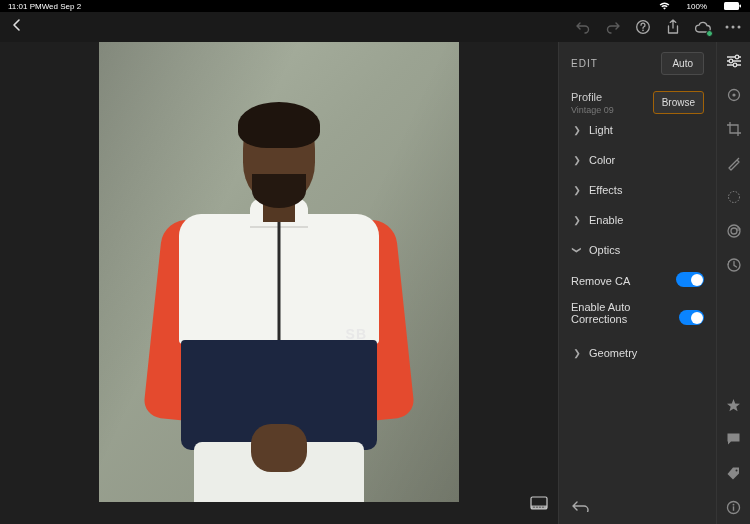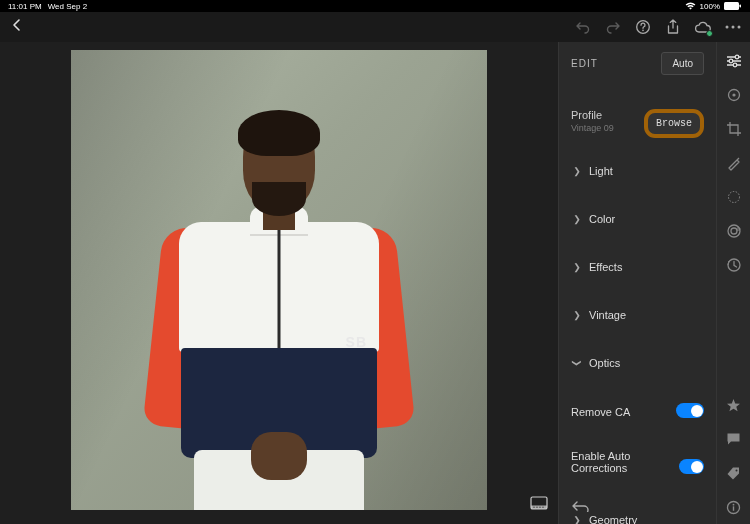--- a/index.html
+++ b/index.html
@@ -1,63 +1,63 @@
 <!DOCTYPE html>
 <html><head>
 <meta charset="utf-8">
 <style>
 * { box-sizing: border-box; margin: 0; padding: 0; font-family: -apple-system, BlinkMacSystemFont, "Segoe UI", sans-serif; }
 html, body { width: 750px; height: 524px; background: #000; color: #ccc; overflow: hidden; }
 
 
 .status-bar { height: 12px; display: flex; align-items: center; justify-content: space-between; padding: 0 8px; font-size: 8px; color: #fff; background: #000; }
-.status-left { display: flex; gap: 6px; }
-.status-right { display: flex; gap: 4px; align-items: center; }
+.status-left { display: flex; }
+.status-right { display: flex; gap: 17px; align-items: center; }
 .wifi-icon svg, .battery-icon svg { display: block; }
 
 
 .top-bar { height: 30px; display: flex; align-items: center; justify-content: space-between; padding: 0 8px 0 6px; background: #1a1a1a; }
 .back-btn { padding: 4px; cursor: pointer; }
 .top-right { display: flex; align-items: center; gap: 12px; }
 .top-icon { width: 18px; height: 18px; display: flex; align-items: center; justify-content: center; cursor: pointer; color: #aaa; }
 .top-icon.dim { opacity: 0.45; }
 .cloud-check { position: relative; }
 .cloud-check .dot { position: absolute; bottom: -1px; right: -1px; width: 7px; height: 7px; border-radius: 50%; background: #3cb371; border: 1px solid #1a1a1a; }
 
 
 .main { display: flex; height: 482px; background: #1f1f1f; }
 .canvas { flex: 1; position: relative; display: flex; align-items: flex-start; justify-content: center; background: #1f1f1f; }
-.photo { margin-top: 8px; width: 416px; height: 460px; position: relative; overflow: hidden; }
+.photo { width: 360px; height: 460px; position: relative; overflow: hidden; }
 .photo-bg { position: absolute; inset: 0; background: linear-gradient(135deg, #aeb6a5 0%, #9ba392 40%, #8a9080 100%); }
 .photo-shadow { position: absolute; inset: 0; background: linear-gradient(115deg, rgba(0,0,0,0.25) 0%, rgba(0,0,0,0) 35%, rgba(0,0,0,0) 60%, rgba(0,0,0,0.18) 100%); }
 .person { position: absolute; left: 50%; transform: translateX(-50%); bottom: 0; width: 260px; height: 400px; }
 .head { position: absolute; top: 10px; left: 50%; transform: translateX(-50%); width: 72px; height: 92px; background: #5a3d28; border-radius: 40% 40% 45% 45%; }
 .hair { position: absolute; top: -10px; left: 50%; transform: translateX(-50%); width: 82px; height: 46px; background: #1e140d; border-radius: 50% 50% 35% 35%; }
 .beard { position: absolute; bottom: -4px; left: 50%; transform: translateX(-50%); width: 54px; height: 34px; background: #241810; border-radius: 0 0 50% 50%; }
 .neck { position: absolute; top: 96px; left: 50%; transform: translateX(-50%); width: 32px; height: 24px; background: #543823; }
 .jacket-top { position: absolute; top: 112px; left: 50%; transform: translateX(-50%); width: 200px; height: 130px; background: #f3f4f0; border-radius: 22px 22px 4px 4px; }
 .collar { position: absolute; top: -16px; left: 50%; transform: translateX(-50%); width: 58px; height: 30px; background: #f3f4f0; border-radius: 12px 12px 0 0; border-bottom: 2px solid #d8d8d4; }
 .zipper { position: absolute; top: 0; bottom: -110px; left: 50%; width: 3px; background: #2b2b2b; transform: translateX(-50%); }
 .sleeve-l { position: absolute; top: 118px; left: 4px; width: 60px; height: 200px; background: #e44a2e; border-radius: 26px 10px 14px 18px; transform: rotate(6deg); }
 .sleeve-r { position: absolute; top: 118px; right: 4px; width: 60px; height: 200px; background: #e44a2e; border-radius: 10px 26px 18px 14px; transform: rotate(-6deg); }
 .jacket-bottom { position: absolute; top: 238px; left: 50%; transform: translateX(-50%); width: 196px; height: 110px; background: #1c2640; border-radius: 4px 4px 10px 10px; }
 .brand { position: absolute; top: -14px; right: 10px; color: #e8e8e8; font-weight: 700; font-size: 14px; letter-spacing: 1px; }
 .hands { position: absolute; bottom: 30px; left: 50%; transform: translateX(-50%); width: 56px; height: 48px; background: #5a3d28; border-radius: 20px; }
 .pants { position: absolute; bottom: 0; left: 50%; transform: translateX(-50%); width: 170px; height: 60px; background: #eceee9; border-radius: 8px 8px 0 0; }
 .canvas-bottom-icon { position: absolute; bottom: 10px; right: 10px; cursor: pointer; }
 
 
-.edit-panel { width: 158px; background: #2a2a2a; border-left: 1px solid #353535; display: flex; flex-direction: column; padding: 10px 12px 10px 12px; font-size: 11px; position: relative; gap: 18px; }
+.edit-panel { width: 158px; background: #2a2a2a; border-left: 1px solid #353535; display: flex; flex-direction: column; padding: 10px 12px 10px 12px; font-size: 11px; position: relative; }
 .panel-header { display: flex; justify-content: space-between; align-items: center; margin-bottom: 16px; }
 .panel-title { font-size: 10px; letter-spacing: 1px; color: #bbb; }
 .auto-btn { border: 1px solid #4a4a4a; background: #333; color: #ddd; padding: 5px 10px; border-radius: 3px; font-size: 10px; cursor: pointer; margin-left: 27px; }
 .profile-row { display: flex; justify-content: space-between; align-items: flex-start; }
 .profile-label { color: #ccc; font-size: 11px; }
 .profile-value { color: #777; font-size: 9px; margin-top: 2px; }
-.browse-btn { border: 4px solid #a16207; background: #333; color: #ddd; padding: 5px 8px; border-radius: 11px; font-size: 10px; cursor: pointer; font-family: Liberation Mono, monospace; }
+.browse-btn { border: 1px solid #a16207; background: #333; color: #ddd; padding: 5px 8px; border-radius: 3px; font-size: 10px; cursor: pointer; }
 .section { display: flex; align-items: center; padding: 9px 0; cursor: pointer; color: #ddd; }
 .section .chev { width: 12px; display: inline-flex; justify-content: center; margin-right: 6px; color: #aaa; font-size: 9px; }
 .toggle-row { display: flex; justify-content: space-between; align-items: flex-end; padding: 7px 0; color: #ddd; font-size: 11px; }
 .toggle { width: 28px; height: 15px; border-radius: 8px; background: #0a84ff; position: relative; cursor: pointer; }
 .toggle .knob { position: absolute; top: 1.5px; right: 1.5px; width: 12px; height: 12px; border-radius: 50%; background: #fff; }
 .undo-bottom { position: absolute; bottom: 10px; left: 12px; cursor: pointer; color: #aaa; }
 
 
 .tool-rail { width: 34px; background: #2a2a2a; border-left: 1px solid #353535; display: flex; flex-direction: column; align-items: center; padding: 10px 0 8px 0; gap: 16px; }
 .rail-icon { width: 18px; height: 18px; display: flex; align-items: center; justify-content: center; color: #888; cursor: pointer; }
@@ -189,21 +189,21 @@
     <div class="section">
         <span class="chev">❯</span>
         <span>Color</span>
       </div>
     <div class="section">
         <span class="chev">❯</span>
         <span>Effects</span>
       </div>
     <div class="section">
         <span class="chev">❯</span>
-        <span>Vintage</span>
+        <span>Enable</span>
       </div>
     <div class="section">
         <span class="chev" style="transform:rotate(90deg)">❯</span>
         <span>Optics</span>
       </div>
 
     <div class="toggle-row">
       <span>Remove CA</span>
       <div class="toggle">
           <div class="knob"></div>

